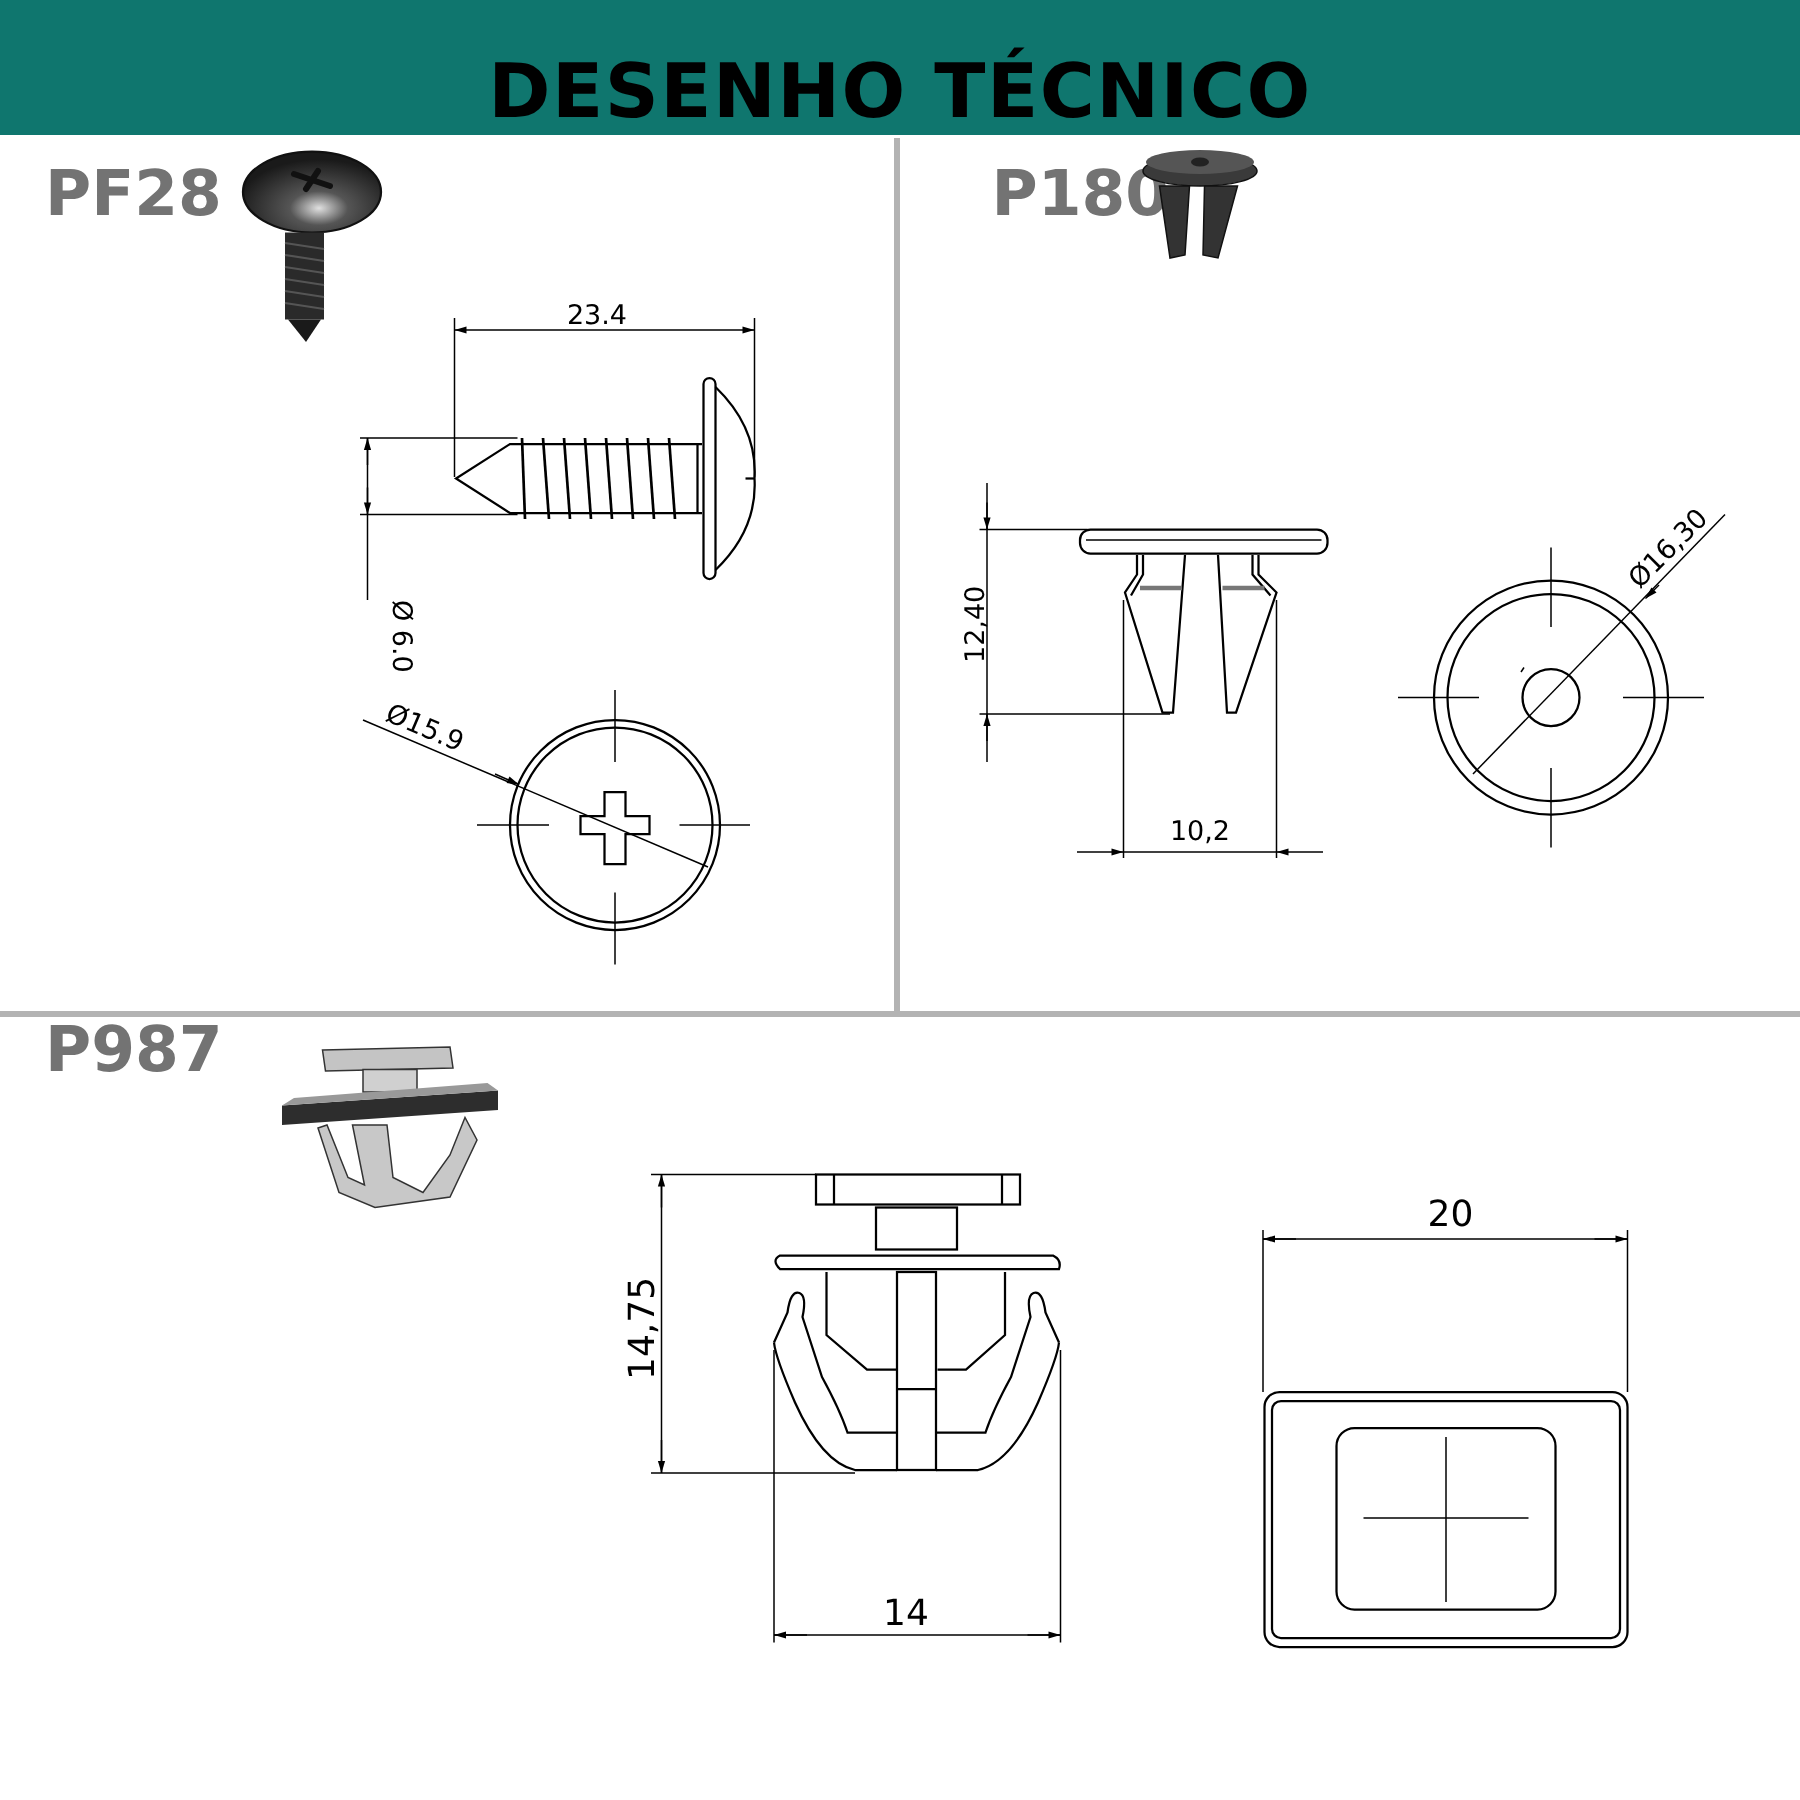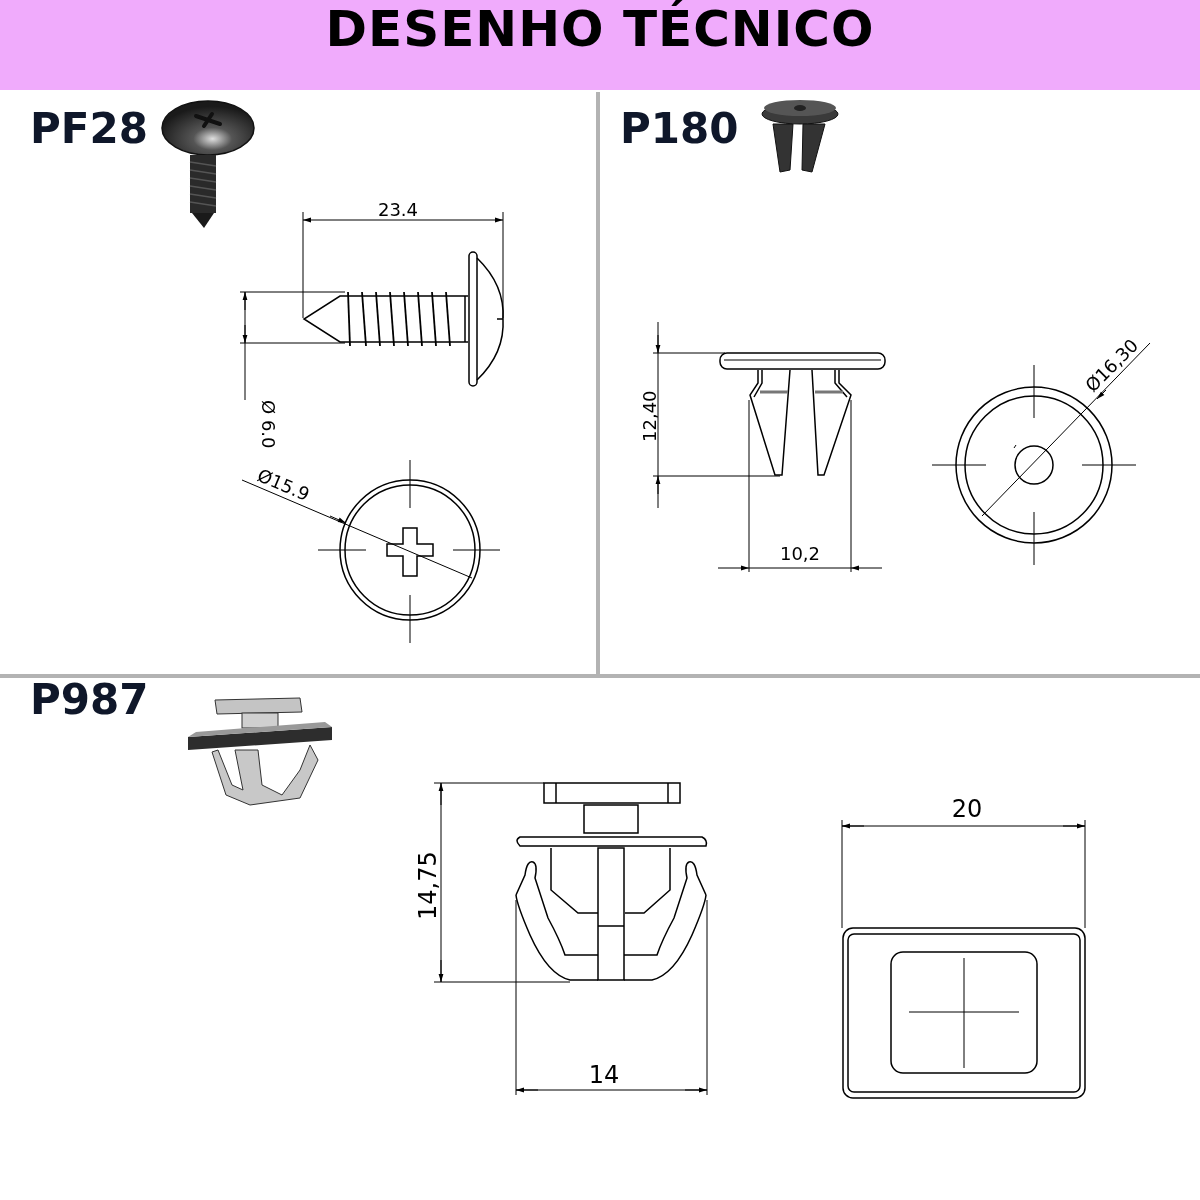--- a/index.html
+++ b/index.html
@@ -1,35 +1,35 @@
 <!DOCTYPE html>
 <html><head>
 <meta charset="utf-8">
 <style>
   html, body { margin: 0; padding: 0; background: #ffffff; }
   body { width: 1200px; height: 1200px; position: relative; overflow: hidden; font-family: "DejaVu Sans", sans-serif; }
-  .header { position: absolute; left: 0; top: 0; width: 1200px; height: 90px; background: #f0abfc; display: flex; align-items: flex-start; justify-content: center; }
+  .header { position: absolute; left: 0; top: 0; width: 1200px; height: 90px; background: #0f766e; display: flex; align-items: flex-end; justify-content: center; }
   .header-title { font-family: "DejaVu Sans", sans-serif; font-weight: bold; font-size: 50px; color: #000; letter-spacing: 1px; transform: scaleX(1.0); }
   .vdiv { position: absolute; left: 596px; top: 92px; width: 4px; height: 582px; background: #b3b3b3; }
   .hdiv { position: absolute; left: 0; top: 674px; width: 1200px; height: 4px; background: #b3b3b3; }
-  .part-label { position: absolute; font-family: "DejaVu Sans", sans-serif; font-weight: bold; font-size: 42px; color: #0f172a; line-height: 1; }
+  .part-label { position: absolute; font-family: "DejaVu Sans", sans-serif; font-weight: bold; font-size: 42px; color: #737373; line-height: 1; }
   .dim { font-family: "DejaVu Sans", sans-serif; font-size: 18px; fill: #000; }
   svg.draw { position: absolute; left: 0; top: 0; }
 </style>
 </head>
 <body>
 
 <div class="header">
   <span class="header-title">DESENHO TÉCNICO</span>
 </div>
 <div class="vdiv"></div>
 <div class="hdiv"></div>
 
 <div class="part-label" style="left:30px; top:108px;">PF28</div>
-<div class="part-label" style="left:620px; top:108px;">P180</div>
+<div class="part-label" style="left:661px; top:108px;">P180</div>
 <div class="part-label" style="left:30px; top:679px;">P987</div>
 
 <svg class="draw" width="1200" height="1200" viewBox="0 0 1200 1200">
   <defs>
     <marker id="arr" viewBox="0 0 10 10" refX="10" refY="5" markerWidth="14" markerHeight="8" orient="auto-start-reverse" markerUnits="userSpaceOnUse">
       <path d="M0,2 L10,5 L0,8 z" fill="#000"></path>
     </marker>
     <radialGradient id="screwHead" cx="0.55" cy="0.7" r="0.6">
       <stop offset="0" stop-color="#e0e0e0"></stop>
       <stop offset="0.35" stop-color="#555"></stop>

